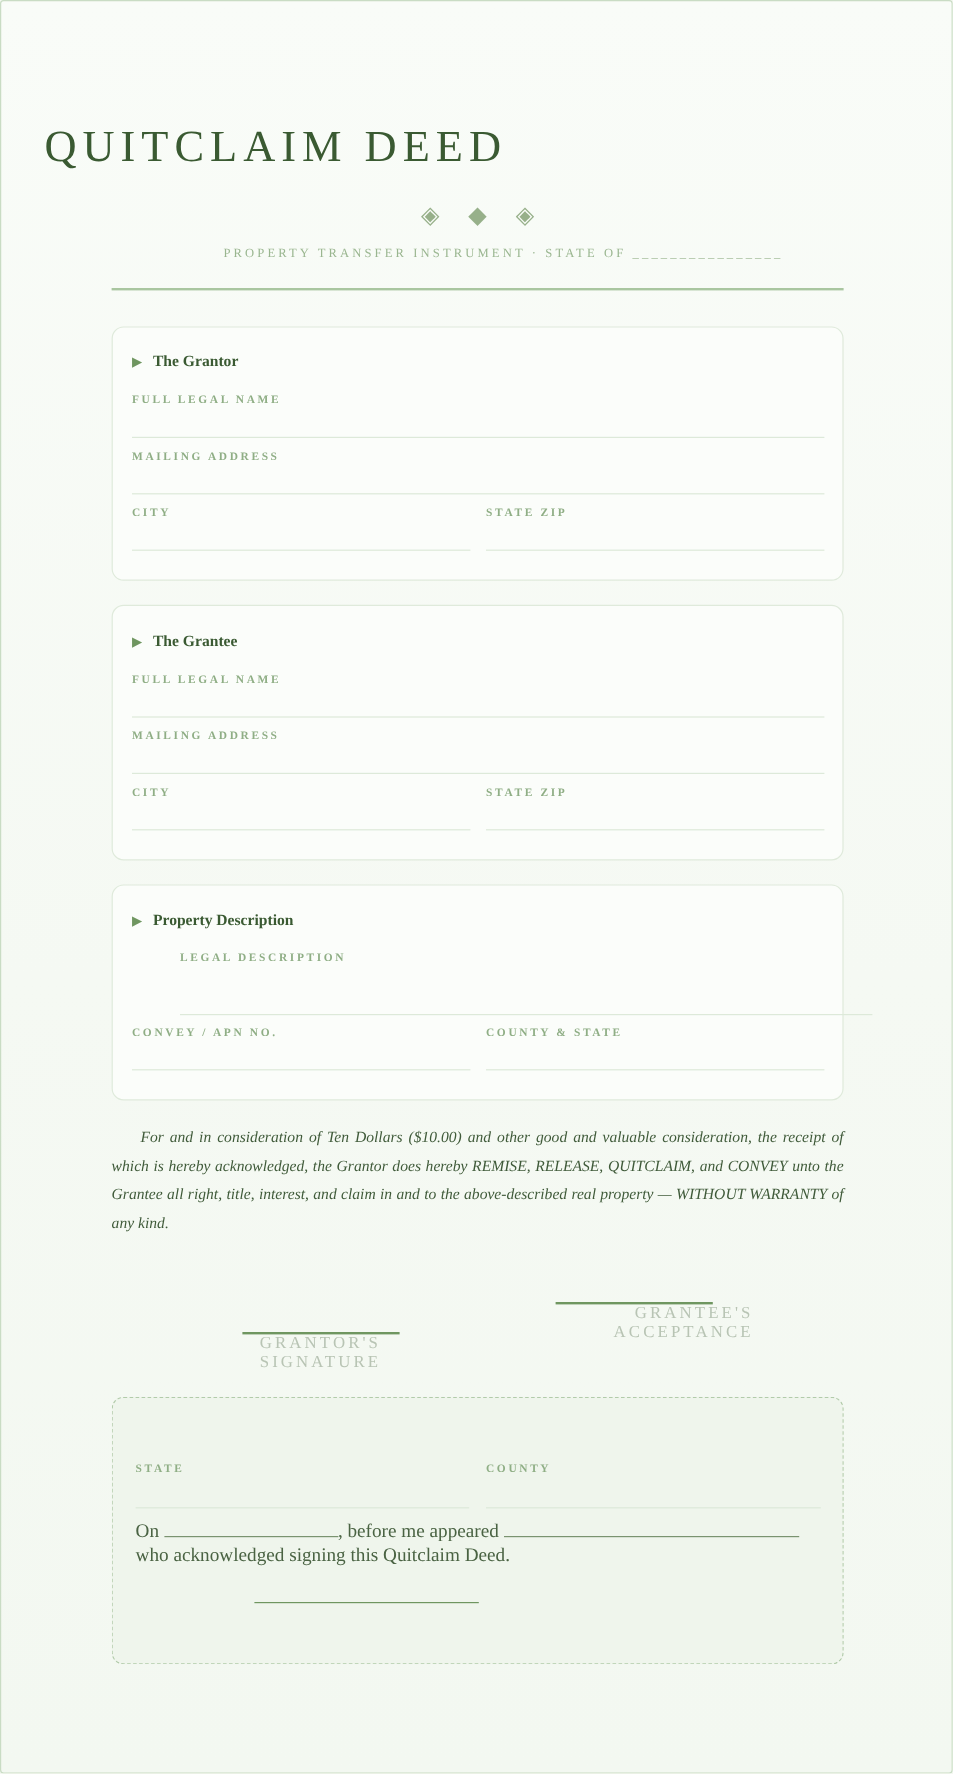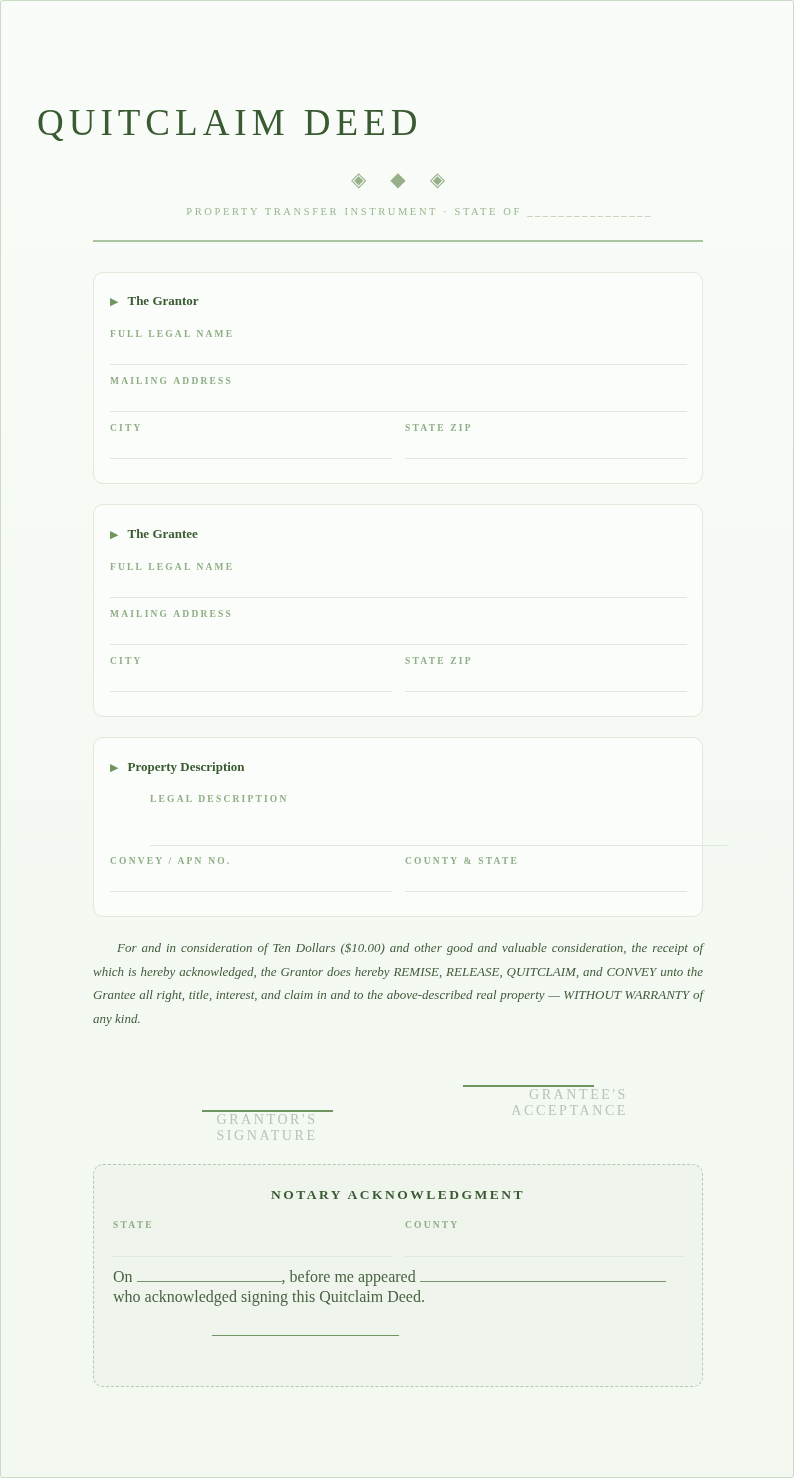--- a/index.html
+++ b/index.html
@@ -181,21 +181,20 @@
   <div class="sig" style="left:166px; top:1109px;">
     <div class="sig-line"></div>
     <div class="sig-label">GRANTOR'S SIGNATURE</div>
   </div>
   <div class="sig" style="left:427px; top:1084px;text-align:right;">
     <div class="sig-line"></div>
     <div class="sig-label">GRANTEE'S ACCEPTANCE</div>
   </div>
 
   <section class="notary">
-    <div class="notary-title">NOTARY ACKNOWLEDGMENT</div>
     <div class="field" style="left:19px; top:55px; width:278px; height:38px;">
       <div class="field-label">STATE</div>
       <div class="field-line" style="top:36px;"></div>
     </div>
     <div class="field" style="left:311px; top:55px; width:279px; height:38px;">
       <div class="field-label">COUNTY</div>
       <div class="field-line" style="top:36px;"></div>
     </div>
     <div class="notary-text">
       <span>On</span>

